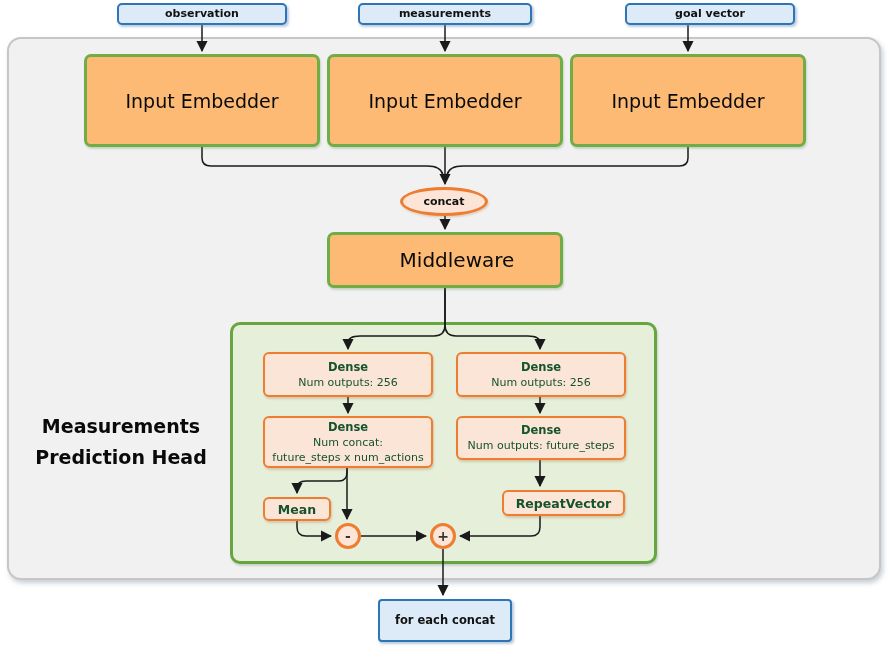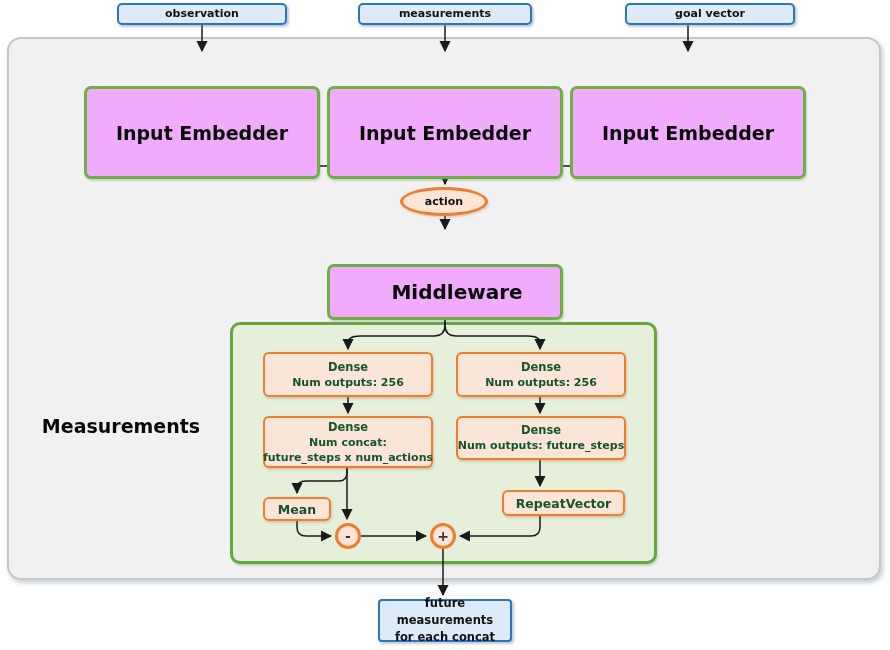--- a/index.html
+++ b/index.html
@@ -18,42 +18,41 @@
     text-align:center;line-height:1.1;
   }
   .io-box.multiline{flex-direction:column;font-size:11.5px;line-height:17px;border-width:2.5px;border-radius:4px;}
   
   .outer{
     background:#f1f1f1;border:2px solid #c6c6c6;border-radius:14px;
     box-shadow:2px 3px 5px rgba(150,165,180,.55);
   }
   
   .green-box{
-    background:#f0abfc;border:3px solid #70ad47;border-radius:7px;
+    background:#fdba74;border:3px solid #70ad47;border-radius:7px;
     display:flex;align-items:center;justify-content:center;
-    font-weight:bold;color:#0a0a0a;
+    font-weight:normal;color:#0a0a0a;
     box-shadow:1px 2px 2px rgba(110,140,95,.30);
-    margin-top:32px;
   }
   .embedder{font-size:19px;}
   .middleware{font-size:20px;}
   
   .head-container{
     background:#e5efda;border:3px solid #67a63f;border-radius:10px;
     box-shadow:1px 2px 2px rgba(110,140,95,.30);
   }
   
   .orange-box{
     background:#fbe5d6;border:2.5px solid #ed7d31;border-radius:6px;
     display:flex;flex-direction:column;align-items:center;justify-content:center;
     color:#14532d;text-align:center;
     box-shadow:1px 1.5px 2px rgba(180,120,70,.30);
   }
   .dense .t{font-weight:bold;font-size:11.5px;line-height:15px;white-space:nowrap;}
-  .dense .s{font-weight:bold;font-size:11px;line-height:15px;white-space:nowrap;}
+  .dense .s{font-weight:normal;font-size:11px;line-height:15px;white-space:nowrap;}
   .small-op{font-weight:bold;font-size:12.5px;}
   .ellipse{
     background:#fce4d6;border:3px solid #ed7d31;border-radius:50%;
     display:flex;align-items:center;justify-content:center;
     font-weight:bold;font-size:11px;
     box-shadow:1px 1.5px 2px rgba(180,120,70,.30);
   }
   .op-circle{
     background:#fce4d6;border:3px solid #ed7d31;border-radius:50%;
     display:flex;align-items:center;justify-content:center;
@@ -124,29 +123,30 @@
     <span>Input Embedder</span>
   </div>
   <div class="abs green-box embedder" style="left:327px;top:54px;width:236px;height:93px;">
     <span>Input Embedder</span>
   </div>
   <div class="abs green-box embedder" style="left:570px;top:54px;width:236px;height:93px;">
     <span>Input Embedder</span>
   </div>
 
   <div class="abs ellipse" style="left:400px;top:187px;width:88px;height:29px;">
-    <span>action</span>
+    <span>concat</span>
   </div>
 
   <div class="abs green-box middleware" style="left:327px;top:232px;width:236px;height:56px;padding-left:24px;">
     <span>Middleware</span>
   </div>
 
   <div class="abs head-title" style="left:18px;top:411px;width:206px;">
     <div>Measurements</div>
+    <div>Prediction Head</div>
   </div>
 
   <div class="abs orange-box dense" style="left:263px;top:352px;width:170px;height:45px;">
     <div class="t">Dense</div>
     <div class="s">Num outputs: 256</div>
   </div>
   <div class="abs orange-box dense" style="left:456px;top:352px;width:170px;height:45px;">
     <div class="t">Dense</div>
     <div class="s">Num outputs: 256</div>
   </div>
@@ -168,17 +168,16 @@
   </div>
 
   <div class="abs op-circle" style="left:335px;top:523px;width:26px;height:26px;">
     <span>-</span>
   </div>
   <div class="abs op-circle" style="left:430px;top:523px;width:26px;height:26px;">
     <span>+</span>
   </div>
 
   <div class="abs io-box multiline" style="left:378px;top:599px;width:134px;height:43px;">
-    <div>future measurements</div>
     <div>for each concat</div>
   </div>
 
 </div>
 
 </body></html>

